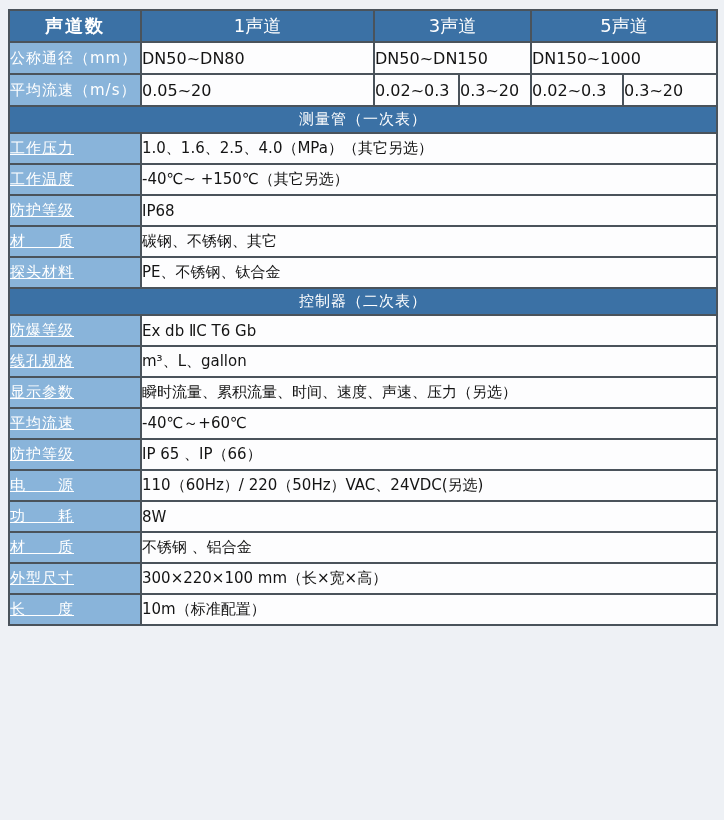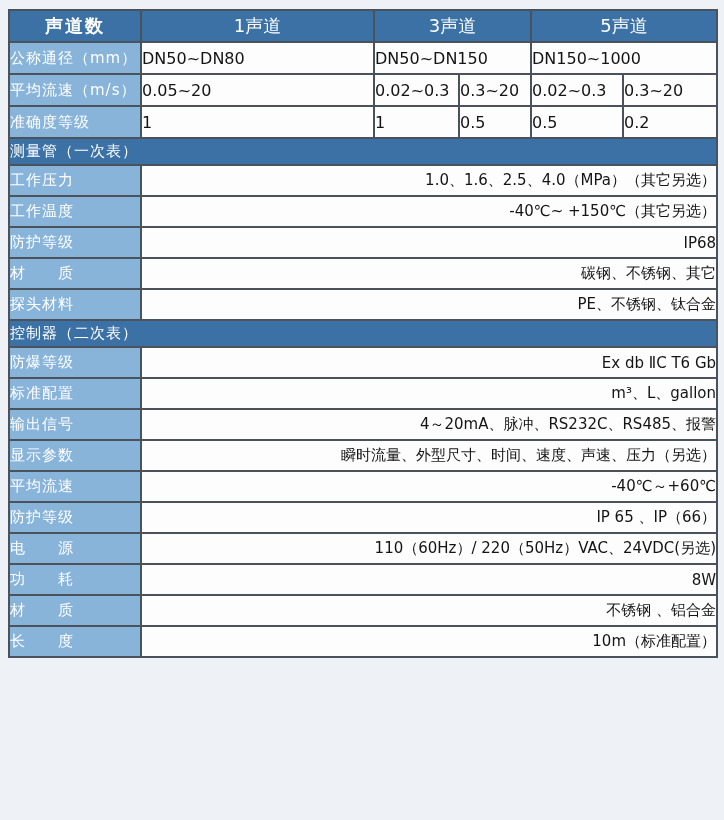--- a/index.html
+++ b/index.html
@@ -57,36 +57,36 @@
   td.cval {
     background: #fdfdfe;
     color: #141414;
     font-size: 16px;
     height: 30px;
   }
   
   tr.sec td {
     background: #3b71a5;
     color: #ffffff;
-    text-align: left;
+    text-align: center;
     font-size: 15px;
     height: 25px;
     letter-spacing: 1px;
   }
   
   td.val {
     background: #fdfdfe;
     color: #141414;
-    text-align: right;
+    text-align: left;
     font-size: 15px;
     padding-left: 84px;
     white-space: pre;
     height: 29px;
   }
-  tr.spec td.lbl { height: 29px; }
+  tr.spec td.lbl { height: 29px; text-decoration: underline; }
 </style>
 </head>
 <body>
 
 <div class="page">
   <table class="spec-table">
     <colgroup>
       <col style="width:132px">
       <col style="width:233px">
       <col style="width:85px">
@@ -112,28 +112,20 @@
 
     <tr>
       <td class="lbl">平均流速（m/s）</td>
       <td class="cval">0.05~20</td>
       <td class="cval">0.02~0.3</td>
       <td class="cval">0.3~20</td>
       <td class="cval">0.02~0.3</td>
       <td class="cval">0.3~20</td>
     </tr>
 
-    <tr>
-      <td class="lbl">准确度等级</td>
-      <td class="cval">1</td>
-      <td class="cval">1</td>
-      <td class="cval">0.5</td>
-      <td class="cval">0.5</td>
-      <td class="cval">0.2</td>
-    </tr>
 
     <tr class="sec">
       <td colspan="6">测量管（一次表）</td>
     </tr>
     <tr class="spec">
       <td class="lbl">工作压力</td>
       <td class="val" colspan="5">1.0、1.6、2.5、4.0（MPa）（其它另选）</td>
     </tr>
     <tr class="spec">
       <td class="lbl">工作温度</td>
@@ -153,30 +145,26 @@
     </tr>
 
     <tr class="sec">
       <td colspan="6">控制器（二次表）</td>
     </tr>
     <tr class="spec">
       <td class="lbl">防爆等级</td>
       <td class="val" colspan="5">Ex db ⅡC T6 Gb</td>
     </tr>
     <tr class="spec">
-      <td class="lbl">标准配置</td>
+      <td class="lbl">线孔规格</td>
       <td class="val" colspan="5">m³、L、gallon</td>
     </tr>
     <tr class="spec">
-      <td class="lbl">输出信号</td>
-      <td class="val" colspan="5">4～20mA、脉冲、RS232C、RS485、报警</td>
-    </tr>
-    <tr class="spec">
       <td class="lbl">显示参数</td>
-      <td class="val" colspan="5">瞬时流量、外型尺寸、时间、速度、声速、压力（另选）</td>
+      <td class="val" colspan="5">瞬时流量、累积流量、时间、速度、声速、压力（另选）</td>
     </tr>
     <tr class="spec">
       <td class="lbl">平均流速</td>
       <td class="val" colspan="5">-40℃～+60℃</td>
     </tr>
     <tr class="spec">
       <td class="lbl">防护等级</td>
       <td class="val" colspan="5">IP 65 、IP（66）</td>
     </tr>
     <tr class="spec">
@@ -184,20 +172,24 @@
       <td class="val" colspan="5">110（60Hz）/ 220（50Hz）VAC、24VDC(另选)</td>
     </tr>
     <tr class="spec">
       <td class="lbl">功　　耗</td>
       <td class="val" colspan="5">8W</td>
     </tr>
     <tr class="spec">
       <td class="lbl">材　　质</td>
       <td class="val" colspan="5">不锈钢 、铝合金</td>
     </tr>
+    <tr class="spec">
+      <td class="lbl">外型尺寸</td>
+      <td class="val" colspan="5">300×220×100 mm（长×宽×高）</td>
+    </tr>
 
     <tr class="spec">
       <td class="lbl">长　　度</td>
       <td class="val" colspan="5">10m（标准配置）</td>
     </tr>
   </tbody>
     </table>
 </div>
 
 </body></html>

